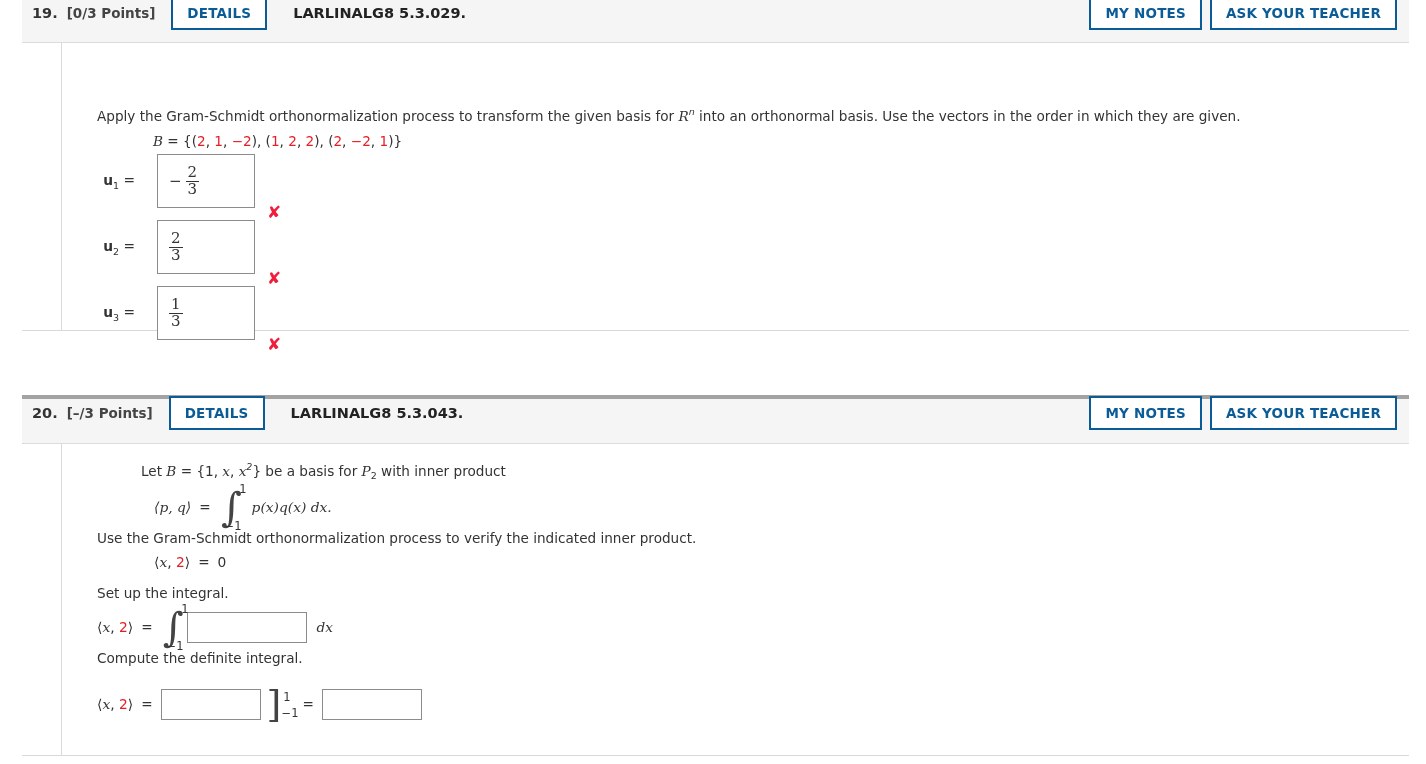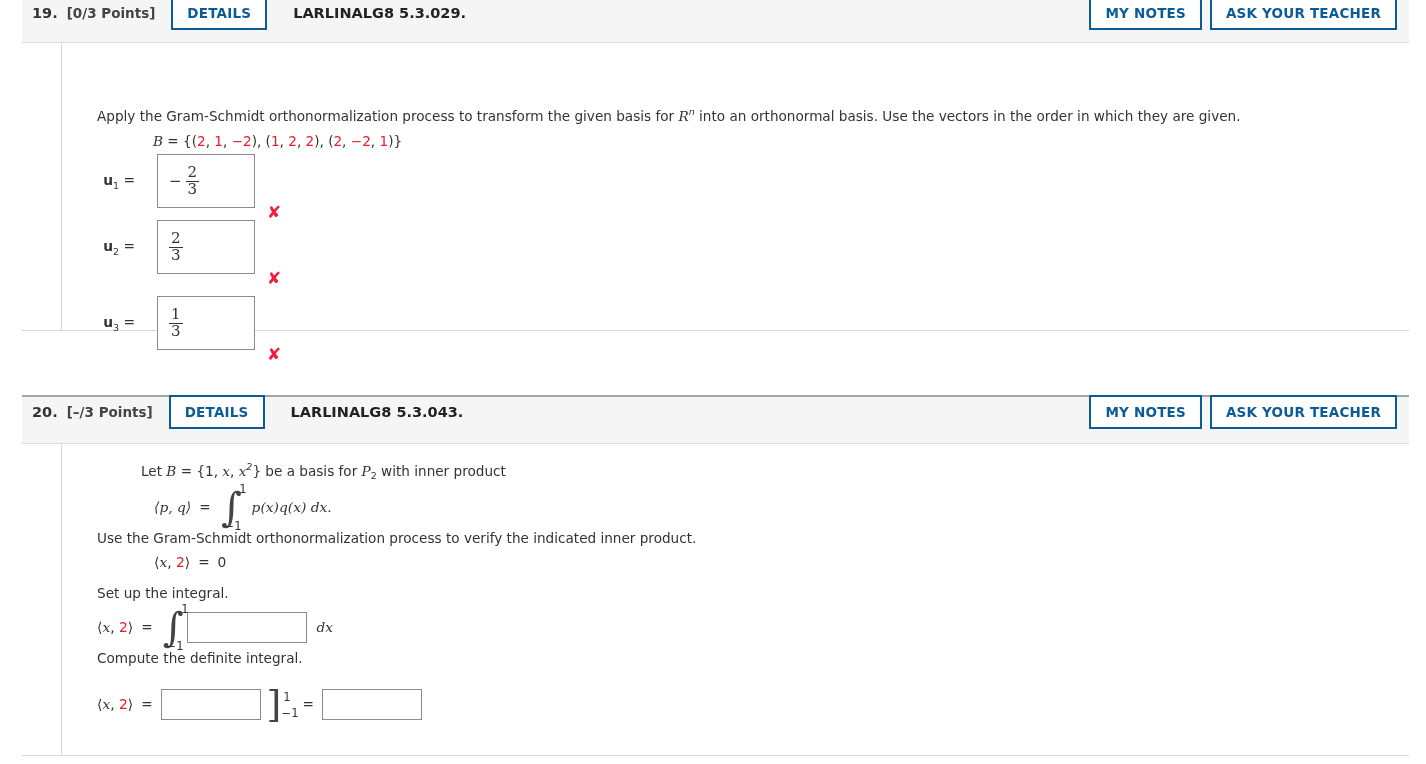--- a/index.html
+++ b/index.html
@@ -26,21 +26,21 @@
     position: relative;
     box-sizing: border-box;
     height: 43px;
     background: #f5f5f5;
     border-bottom: 1px solid #dcdcdc;
     display: flex;
     align-items: center;
     padding: 0 12px 16px 10px;
   }
   #problem-19 .prob-header { height: 43px; }
-  #problem-20 .prob-header { height: 49px; border-top: 2px solid #a3a3a3; }
+  #problem-20 .prob-header { height: 49px; border-top: 4px solid #a3a3a3; }
 
   .prob-number {
     font-weight: bold;
     font-size: 14.5px;
     color: #333;
     margin-right: 9px;
   }
   .prob-points {
     font-weight: bold;
     font-size: 13.5px;
@@ -279,21 +279,21 @@
             <span>=</span></span>
           <span class="ans-box">
             <span class="frac">
               <span class="num">2</span>
               <span class="den">3</span>
             </span>
           </span>
           <span class="xmark">✘</span>
         </div>
 
-        <div class="ans-row" style="left:25px; top:253px;">
+        <div class="ans-row" style="left:25px; top:243px;">
           <span class="ans-label"><b>u</b><sub class="idx">3</sub>
             <span>=</span></span>
           <span class="ans-box">
             <span class="frac">
               <span class="num">1</span>
               <span class="den">3</span>
             </span>
           </span>
           <span class="xmark">✘</span>
         </div>

